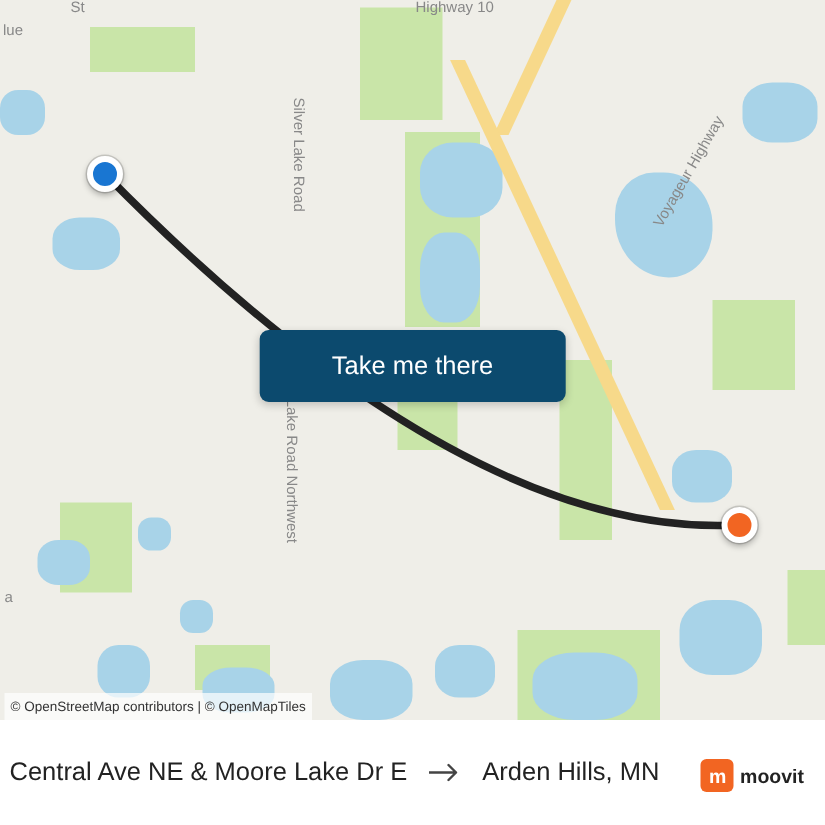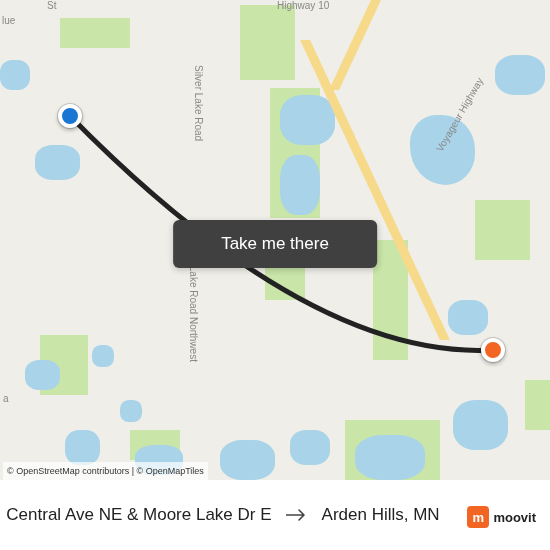--- a/index.html
+++ b/index.html
@@ -19,21 +19,21 @@
     .road-label { position: absolute; font-size: 10px; color: #888; writing-mode: vertical-rl; text-orientation: mixed; z-index: 20; }
     .road-label.horiz { writing-mode: horizontal-tb; }
     .road-label.diag { writing-mode: horizontal-tb; transform: rotate(-60deg); transform-origin: left top; }
     
     .route-line { position: absolute; top: 0; left: 0; width: 550px; height: 480px; z-index: 30; pointer-events: none; }
     
     .marker { position: absolute; width: 24px; height: 24px; border-radius: 50%; border: 4px solid #fff; box-shadow: 0 0 0 1px rgba(0,0,0,0.15), 0 2px 4px rgba(0,0,0,0.3); z-index: 40; transform: translate(-50%, -50%); }
     .marker.origin { background: #1976d2; }
     .marker.dest { background: #f26522; }
     
-    .cta-button { position: absolute; left: 50%; top: 220px; transform: translateX(-50%); background: #404040; color: #fff; font-size: 17px; font-weight: 500; padding: 14px 48px; border-radius: 6px; cursor: pointer; border: none; z-index: 45; box-shadow: 0 2px 6px rgba(0,0,0,0.2); }
+    .cta-button { position: absolute; left: 50%; top: 220px; transform: translateX(-50%); background: #0c4a6e; color: #fff; font-size: 17px; font-weight: 500; padding: 14px 48px; border-radius: 6px; cursor: pointer; border: none; z-index: 45; box-shadow: 0 2px 6px rgba(0,0,0,0.2); }
     
     .footer { position: absolute; bottom: 0; left: 0; width: 446px; height: 70px; background: #fff; display: flex; align-items: center; justify-content: center; gap: 14px; z-index: 60; font-size: 17px; color: #222; }
     .footer .arrow-icon { display: inline-flex; align-items: center; color: #444; }
     .moovit-logo { position: absolute; right: 14px; bottom: 22px; z-index: 61; display: flex; align-items: center; gap: 4px; }
     .moovit-logo .m-box { width: 22px; height: 22px; background: #f26522; border-radius: 4px; display:flex; align-items:center; justify-content:center; color:#fff; font-weight:bold; font-size:13px; }
     .moovit-logo .m-text { font-size: 13px; font-weight: 600; color: #222; }
   </style>
 </head>
 <body>
 

